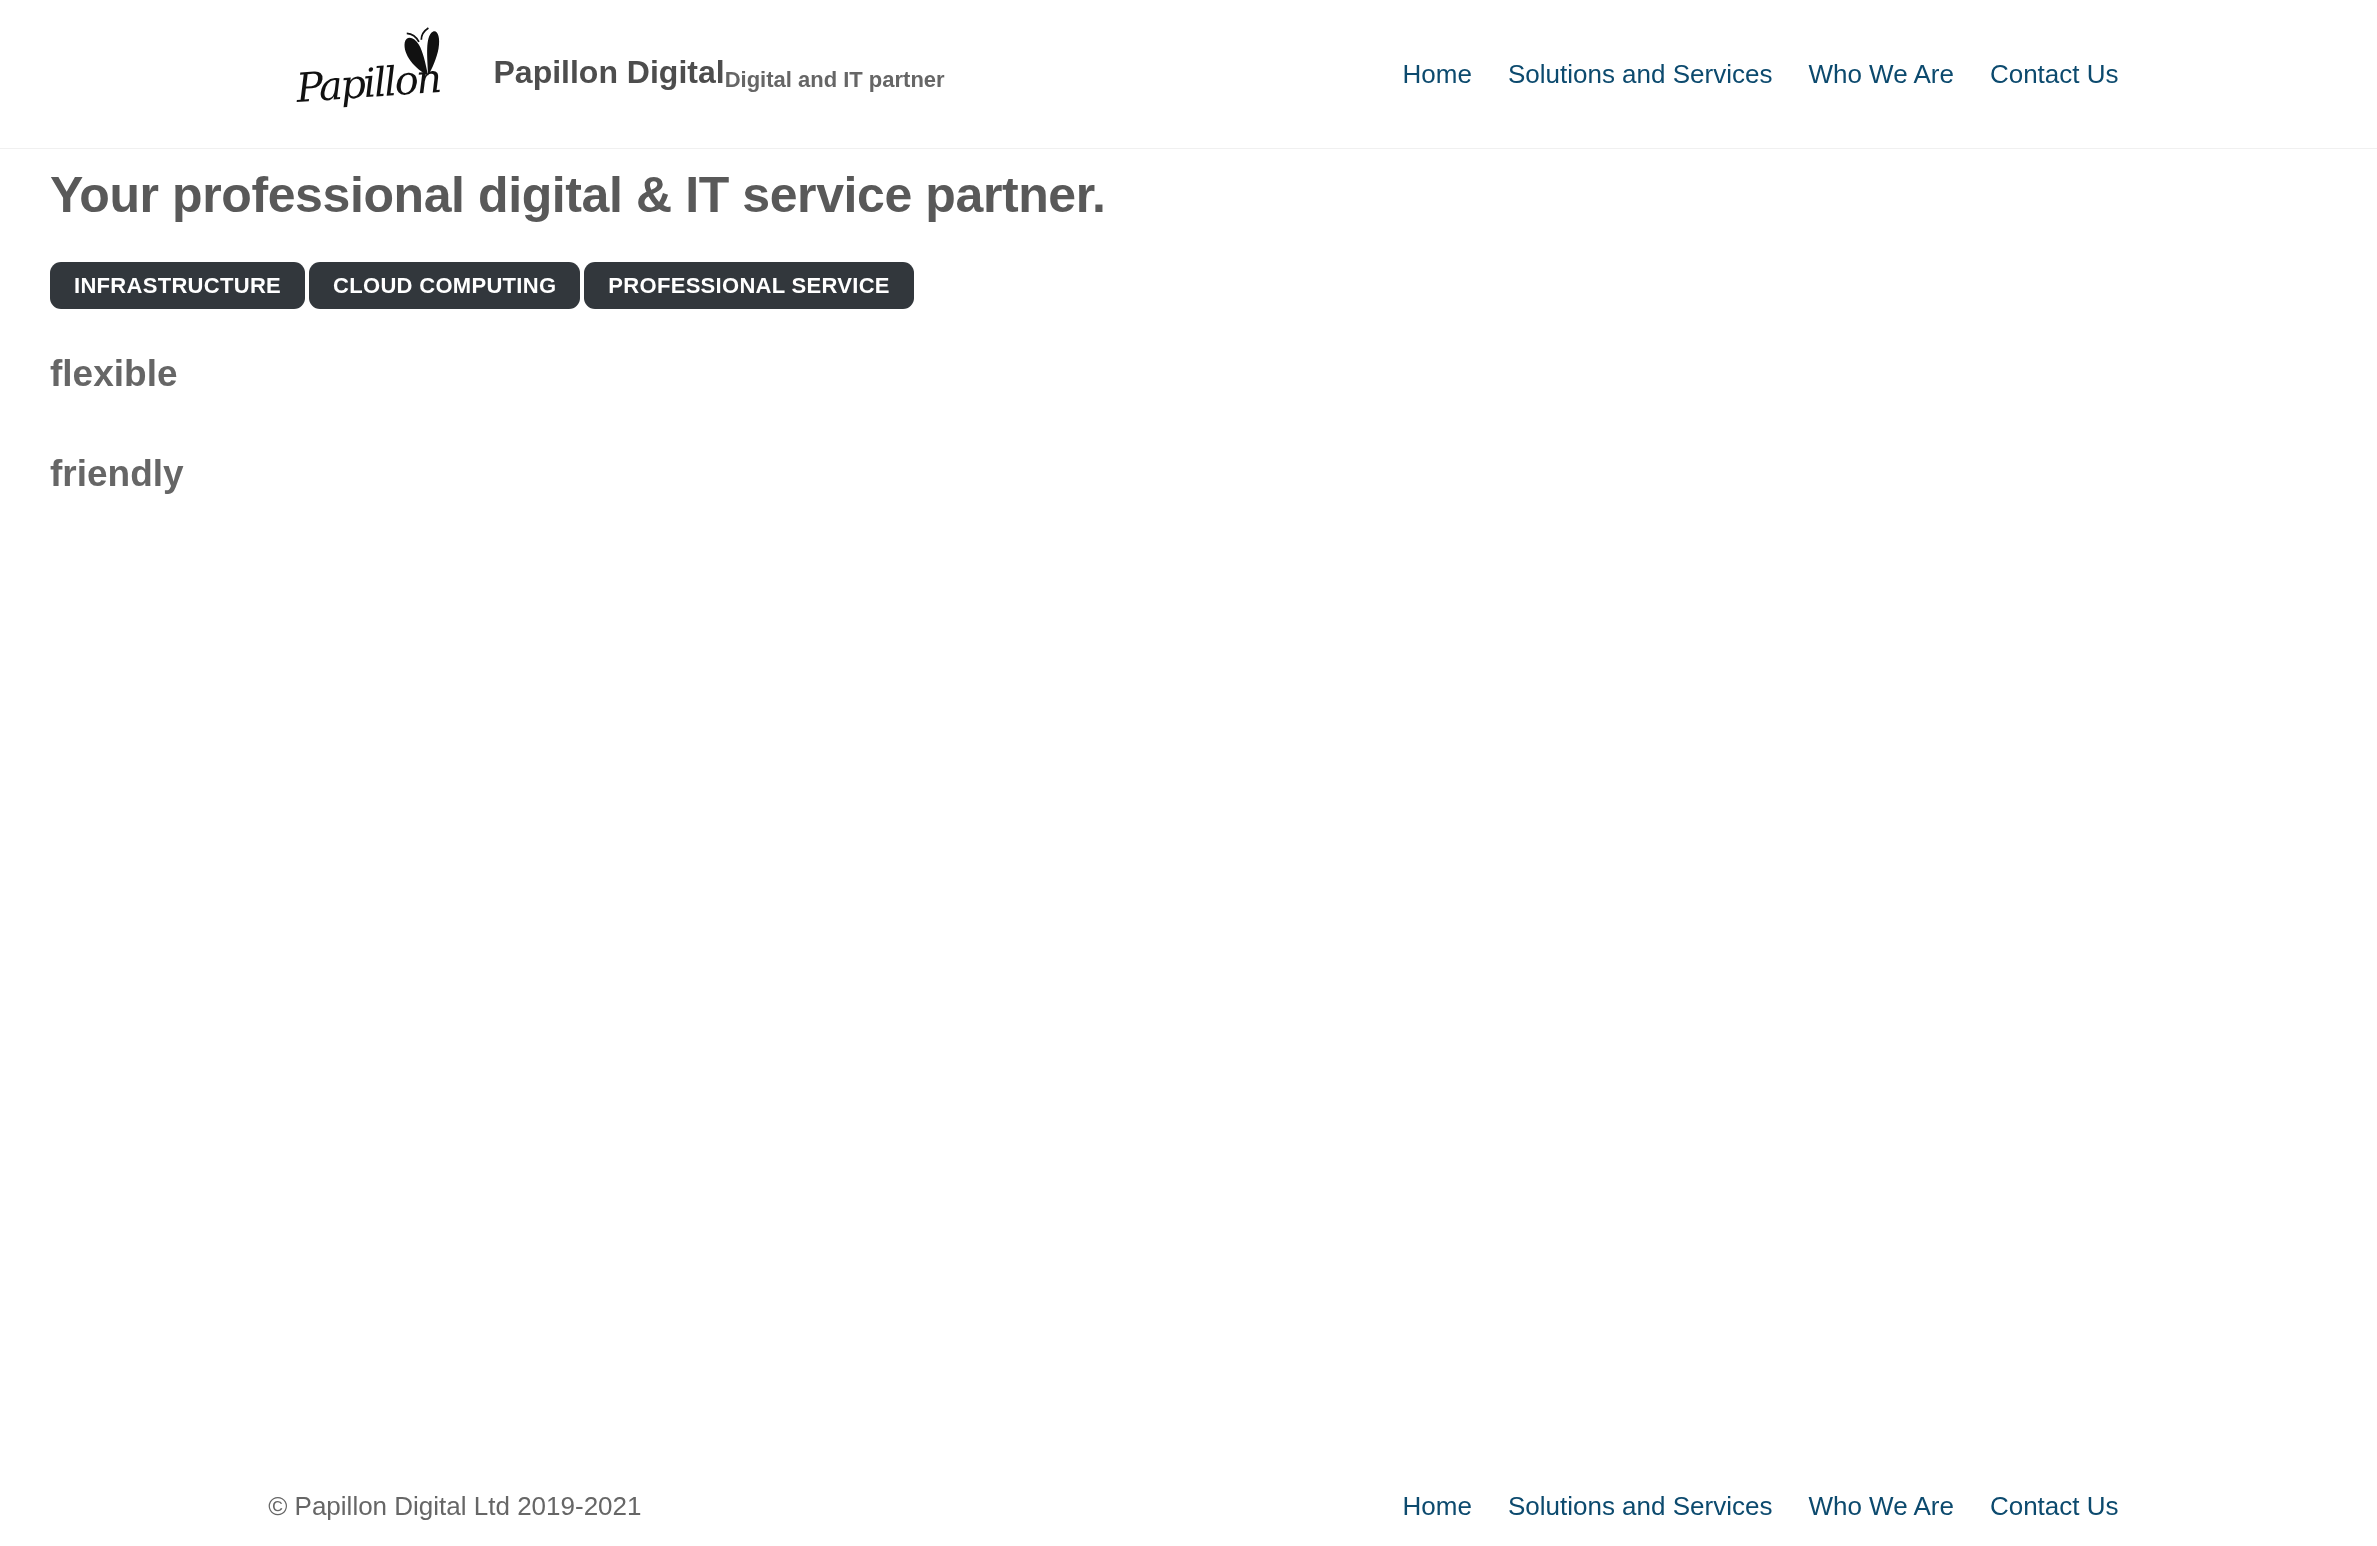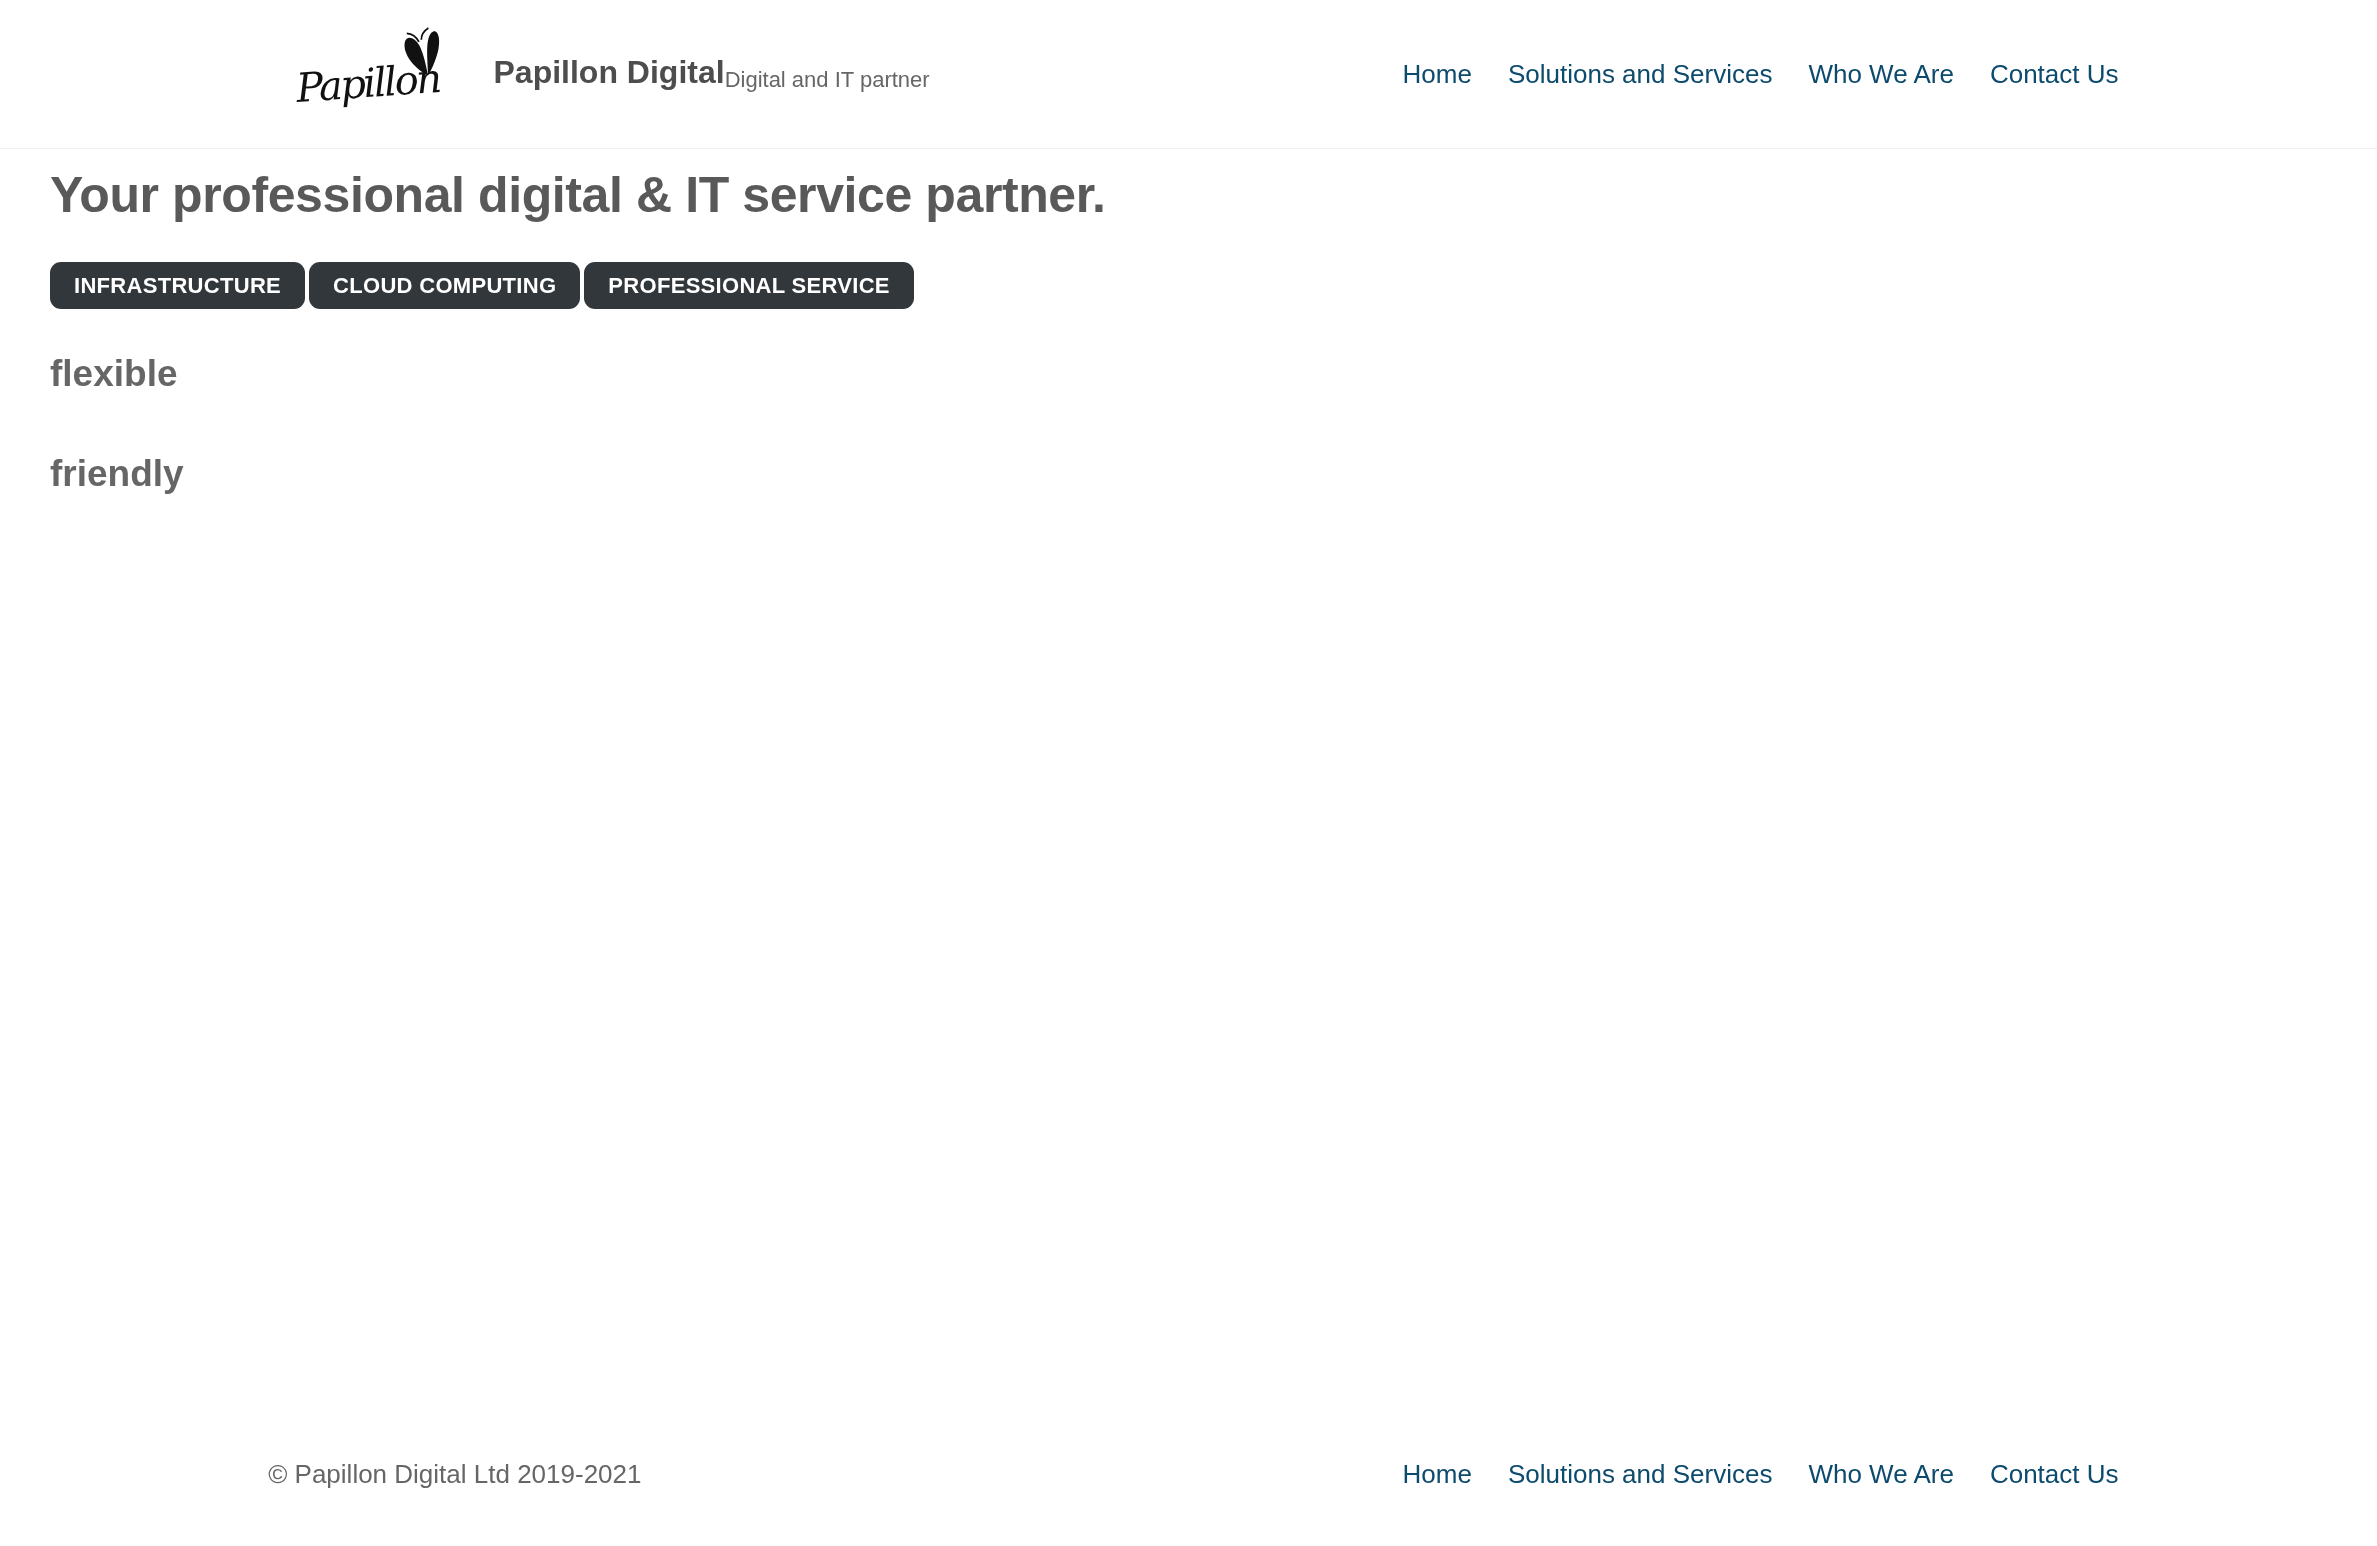--- a/index.html
+++ b/index.html
@@ -64,20 +64,21 @@
     font-size: 32px;
     font-weight: bold;
     color: #4d4d4d;
     line-height: 1.1;
     cursor: pointer;
   }
   .site-tagline {
     margin-top: 11.3px;
     font-size: 22px;
     color: #666666;
+    font-weight: bold;
   }
   .main-nav, .footer-nav {
     display: flex;
     align-items: center;
     gap: 36px;
   }
   .main-nav a, .footer-nav a {
     font-size: 26px;
     color: #0c4a6e;
     text-decoration: none;
@@ -123,21 +124,21 @@
     font-weight: bold;
     color: #666666;
     margin-top: 60px;
     line-height: 1.1;
   }
   .feature-heading.first { margin-top: 45px; }
 
   
   .site-footer {
     flex: 0 0 auto;
-    padding-bottom: 56px;
+    padding-bottom: 24px;
   }
   .footer-inner {
     width: 1860px;
     margin: 0 auto;
     display: flex;
     align-items: center;
     justify-content: space-between;
   }
   .copyright {
     font-size: 26px;

